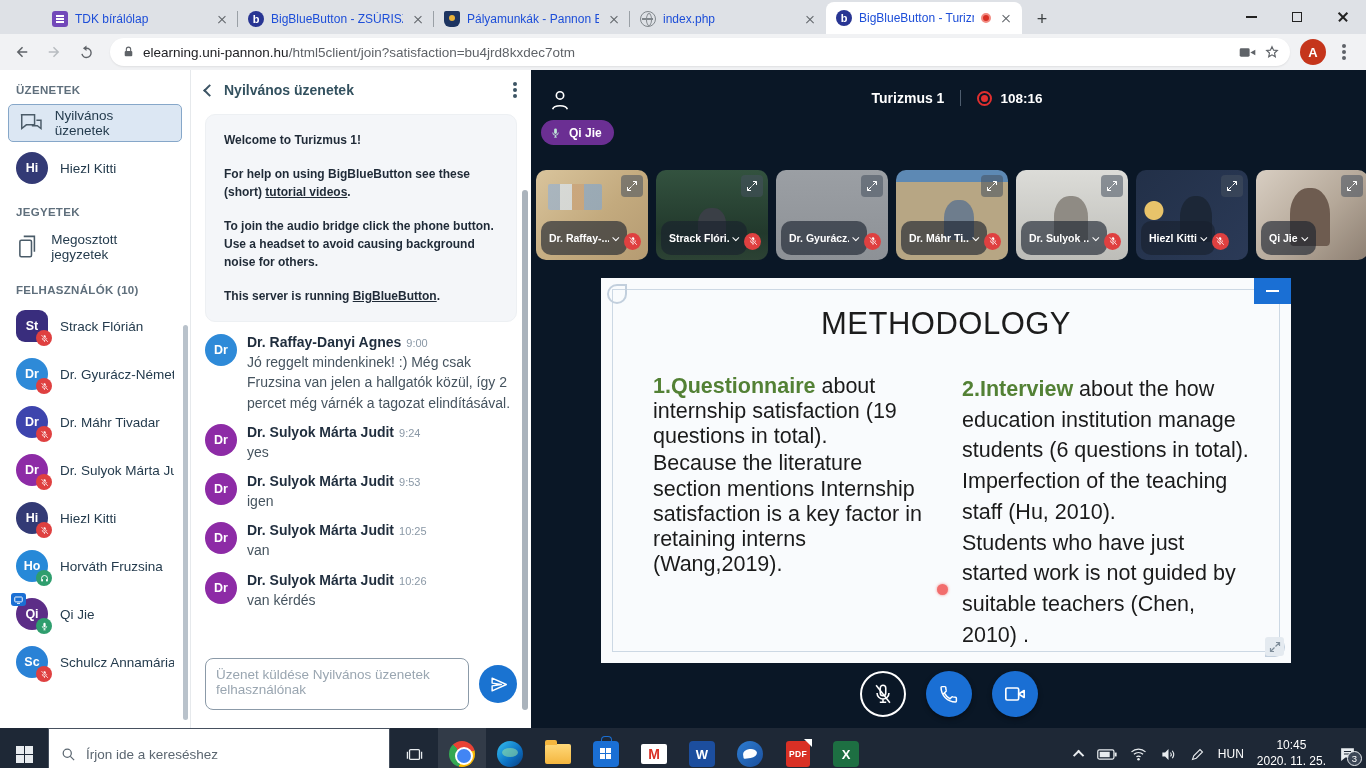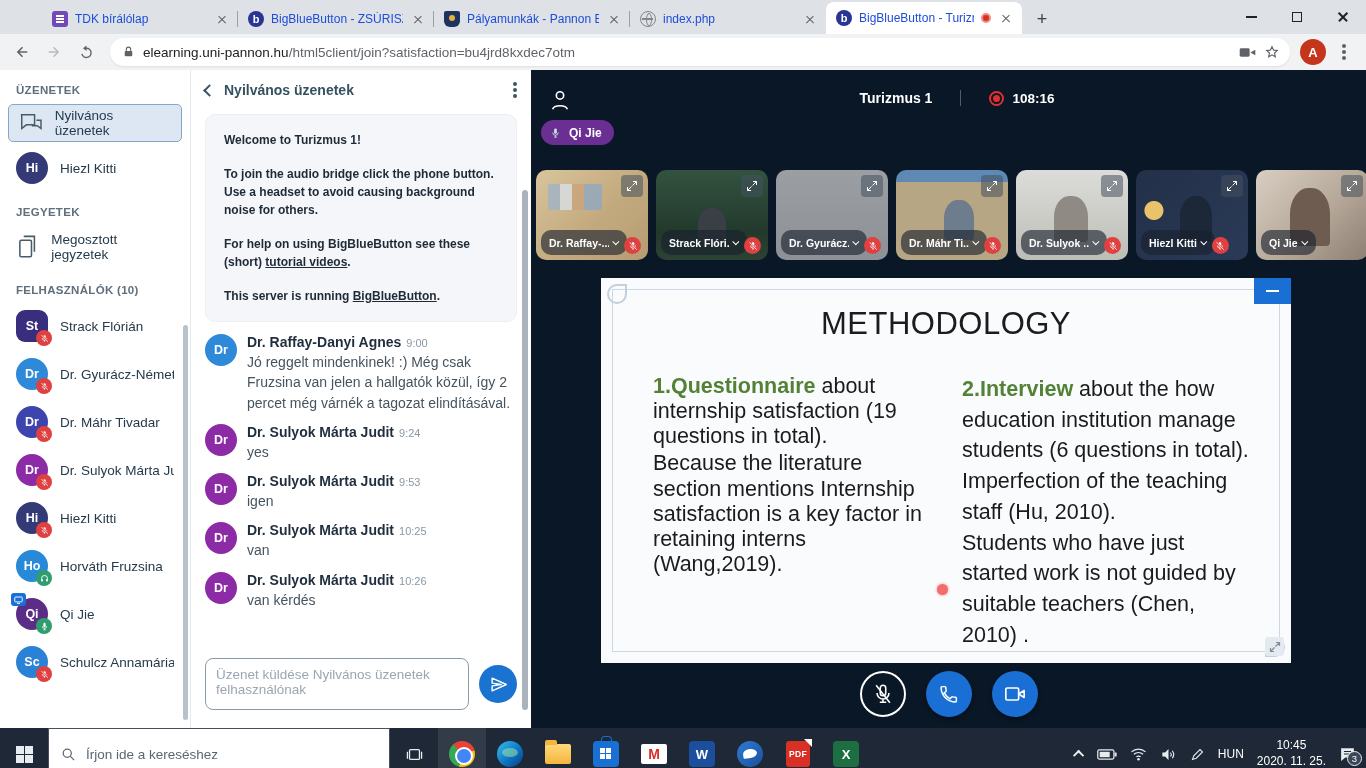--- a/index.html
+++ b/index.html
@@ -77,38 +77,38 @@
   .msg-text { font-size:14px; color:#46545f; line-height:1.45; margin-top:2px; }
   .chat-input-row { display:flex; align-items:center; gap:10px; padding:8px 14px 18px 14px; }
   .chat-input { flex:1; height:52px; border:1px solid #8b9aa8; border-radius:8px; resize:none; font-family:"Liberation Sans",sans-serif; font-size:13.5px; padding:8px 10px; color:#3a4750; outline:none; }
   .chat-input::placeholder { color:#9aa6b1; }
   .send-btn { width:38px; height:38px; border-radius:50%; background:#1a73d1; border:none; display:flex; align-items:center; justify-content:center; flex:none; }
   .chat-scroll { position:absolute; right:3px; top:120px; width:6px; height:520px; background:#aab3bc; border-radius:3px; }
 
   
   .main { flex:1; position:relative; background:#0a1726; overflow:hidden; }
   .mt-person { position:absolute; left:18px; top:18px; }
-  .mt-center { position:absolute; top:20px; left:0; right:0; display:flex; align-items:center; justify-content:center; gap:28px; color:#fff;margin-left:17px; }
+  .mt-center { position:absolute; top:20px; left:0; right:0; display:flex; align-items:center; justify-content:center; gap:16px; color:#fff;margin-left:17px; }
   .mt-title { font-size:14px; font-weight:bold; }
   .mt-div { width:1px; height:16px; background:#5a6possible; background:#56masked; background:#4e5d6e; }
   .rec-ind { display:flex; gap:8px; }
   .rec-ring { width:15px; height:15px; border-radius:50%; border:2px solid #e02f2f; display:flex; align-items:center; justify-content:center; }
   .rec-ring i { width:7px; height:7px; border-radius:50%; background:#e02f2f; }
   .rec-time { font-size:13.5px; font-weight:bold; color:#fff; }
   .mt-kebab { position:absolute; right:22px; top:20px; }
   .kebab.light { background:#fff; box-shadow:0 -6px 0 #fff, 0 6px 0 #fff; }
   .talking-pill { position:absolute; left:10px; top:50px; height:25px; background:#6b2f93; border-radius:13px; display:flex; align-items:center; gap:6px; padding:0 12px 0 6px; color:#fff; font-size:12px; font-weight:bold; }
   .tp-mic { width:16px; height:16px; border-radius:50%; display:flex; align-items:center; justify-content:center; }
 
   .cams { position:absolute; left:5px; top:100px; display:flex; gap:8px; }
   .cam { width:112px; height:90px; border-radius:10px; position:relative; flex:none; overflow:visible; }
   .cam-view { position:absolute; inset:0; border-radius:10px; }
   .cam-expand { position:absolute; top:5px; right:5px; width:22px; height:22px; border-radius:4px; background:rgba(70,80,95,.55); display:flex; align-items:center; justify-content:center; }
   .cam-label-row { position:absolute; left:5px; bottom:5px; display:flex; align-items:center; }
-  .cam-pill { background:rgba(25,32,45,.62); border-radius:10px; height:25px; display:flex; align-items:center; gap:5px; padding:0 8px; color:#fff; font-size:10.5px; font-weight:bold; max-width:86px; }
+  .cam-pill { background:rgba(25,32,45,.62); border-radius:10px; height:34px; display:flex; align-items:center; gap:5px; padding:0 8px; color:#fff; font-size:10.5px; font-weight:bold; max-width:86px; }
   .cam-pill span { white-space:nowrap; overflow:hidden; }
   .pill-ch { width:5px; height:5px; border-left:1.5px solid #fff; border-bottom:1.5px solid #fff; transform:rotate(-45deg) translateY(-1px); flex:none; }
   .cam-badge { width:17px; height:17px; border-radius:50%; background:#df4040; margin-left:-3px; transform:translateY(3px); display:flex; align-items:center; justify-content:center; flex:none; }
   .scene1 { background:linear-gradient(135deg,#d9c49c 0%,#c3aa7e 55%,#b59b72 100%); }
   .scene1::after { content:""; position:absolute; left:12px; top:14px; width:54px; height:26px; background:linear-gradient(90deg,#9fb3c8 0 12px,#d8e0e6 12px 24px,#c9a37a 24px 36px,#8fa8c0 36px 48px); opacity:.8; border-radius:2px; }
   .scene2 { background:linear-gradient(180deg,#33523f 0%,#22392c 70%,#2c4234 100%); }
   .scene2::after { content:""; position:absolute; left:42px; top:38px; width:28px; height:34px; background:#3a3f46; border-radius:45% 45% 8% 8%; }
   .scene3 { background:linear-gradient(180deg,#9b9fa4 0%,#8d9196 100%); }
   .scene4 { background:linear-gradient(180deg,#5d89b4 0 12px,#b7a684 12px 100%); }
   .scene4::after { content:""; position:absolute; left:48px; top:30px; width:30px; height:40px; background:#6e7d8d; border-radius:45% 45% 8% 8%; }
@@ -409,22 +409,22 @@
   </div>
 
   <div class="chat">
     <div class="chat-header">
       <span class="back-ch"></span>
       <span class="chat-title">Nyilvános üzenetek</span>
       <span class="kebab dark2"></span>
     </div>
     <div class="welcome">
       <p><span>Welcome to </span><strong>Turizmus 1!</strong></p>
+      <p><span>For help on using BigBlueButton see these (short) </span><a href="#">tutorial videos</a><span>.</span></p>
       <p>To join the audio bridge click the phone button. Use a headset to avoid causing background noise for others.</p>
-      <p><span>For help on using BigBlueButton see these (short) </span><a href="#">tutorial videos</a><span>.</span></p>
       <p><span>This server is running </span><a href="#">BigBlueButton</a><span>.</span></p>
     </div>
     <div class="messages">
       <div class="msg">
         <span class="msg-avatar" style="background: rgb(46, 138, 216);">Dr</span>
         <div>
             <div class="msg-head"><span>Dr. Raffay-Danyi Agnes</span><span class="msg-time">9:00</span></div>
         <div class="msg-text">Jó reggelt mindenkinek! :) Még csak Fruzsina van jelen a hallgatók közül, így 2 percet még várnék a tagozat elindításával.</div>
           </div>
       </div>

